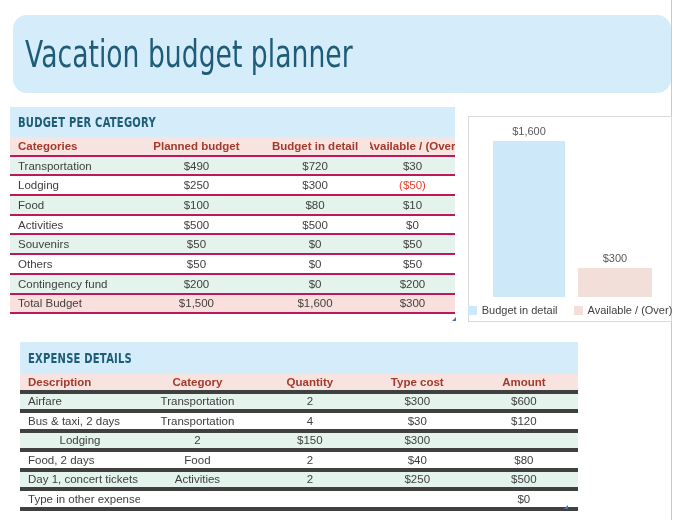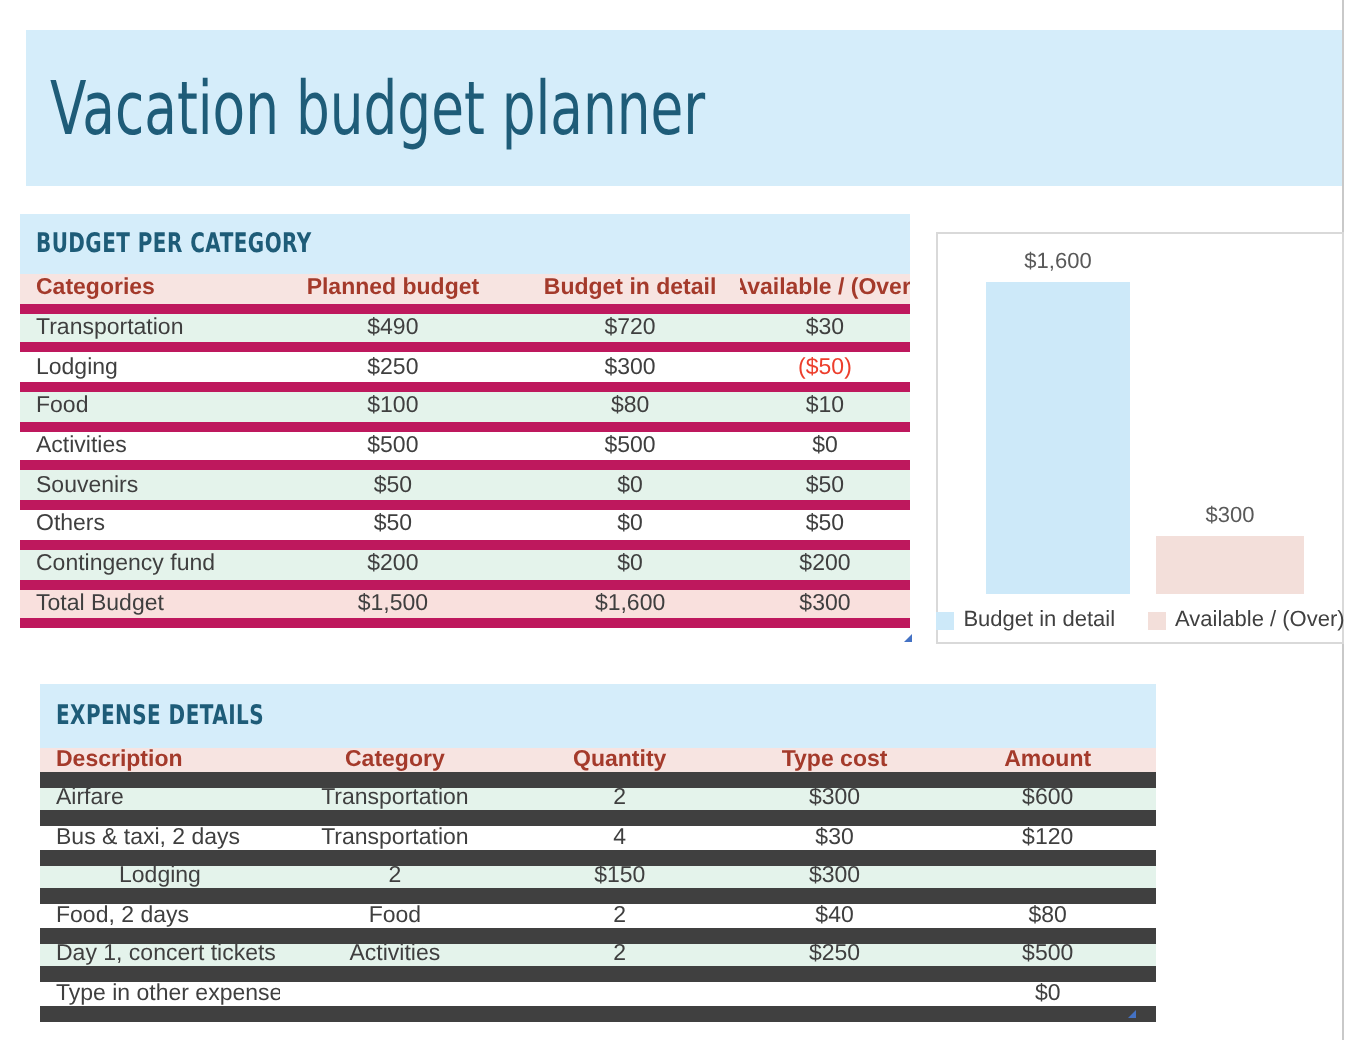--- a/index.html
+++ b/index.html
@@ -10,34 +10,34 @@
   }
   html,body{margin:0;padding:0;}
   body{
     width:675px;height:520px;position:relative;background:#fff;overflow:hidden;
     font-family:"Liberation Sans",sans-serif;color:var(--text-dark);
   }
   .right-edge{position:absolute;left:671px;top:0;width:1px;height:520px;background:var(--edge-gray);}
 
   
   .title-band{position:absolute;left:13px;top:15px;width:658px;height:78px;background:var(--band-blue);
-    display:flex;align-items:center;}
+    display:flex;align-items:center;border-radius:14px;}
   .title-band h1{margin:0 0 0 12px;font-family:"DejaVu Sans",sans-serif;font-weight:normal;
     font-size:37px;color:var(--teal);transform:scaleX(0.72);transform-origin:0 50%;white-space:nowrap;}
 
   
   .section-band{background:var(--band-blue);display:flex;align-items:center;}
   .section-title{font-family:"DejaVu Sans",sans-serif;font-weight:bold;font-size:13.5px;color:var(--teal);
     margin-left:8px;transform:scaleX(0.74);transform-origin:0 50%;white-space:nowrap;letter-spacing:.3px;}
 
   
   .budget{position:absolute;left:10px;top:107px;width:445px;}
   .budget .section-band{height:30px;}
   .b-row{display:grid;grid-template-columns:27.6% 28.6% 24.7% 19.1%;height:19.7px;
-    box-sizing:border-box;border-bottom:5px solid #be185d;font-size:11.5px;}
+    box-sizing:border-box;border-bottom:2px solid #be185d;font-size:11.5px;}
   .cell{display:flex;align-items:center;justify-content:center;overflow:hidden;white-space:nowrap;}
   .cell.c0{justify-content:flex-start;padding-left:8px;}
   .head{background:var(--header-pink);color:var(--header-red);font-weight:bold;}
   .green{background:var(--row-green);}
   .white{background:#fff;}
   .total{background:var(--row-total-pink);}
   .neg{color:var(--negative-red);}
 
   
   .chart-panel{position:absolute;left:468px;top:116px;width:204px;height:206px;box-sizing:border-box;
@@ -49,21 +49,21 @@
   .bar{width:100%;}
   .legend{position:absolute;left:0;bottom:5px;width:100%;display:flex;justify-content:center;gap:16px;
     font-size:11px;color:#404040;}
   .legend-item{display:flex;align-items:center;white-space:nowrap;}
   .swatch{width:9px;height:9px;display:inline-block;margin-right:5px;}
 
   
   .expense{position:absolute;left:20px;top:342px;width:558px;}
   .expense .section-band{height:32px;}
   .e-row{display:grid;grid-template-columns:21.5% 20.6% 19.7% 18.8% 19.4%;height:19.5px;
-    box-sizing:border-box;border-bottom:8px solid #404040;font-size:11.5px;}
+    box-sizing:border-box;border-bottom:4px solid #404040;font-size:11.5px;}
 
   
   .fill-handle{position:absolute;width:0;height:0;border-left:4px solid transparent;
     border-bottom:4px solid var(--handle-blue);}
   .fh1{left:452px;top:317px;}
   .fh2{left:564px;top:505px;}
 </style>
 </head>
 <body>
 

